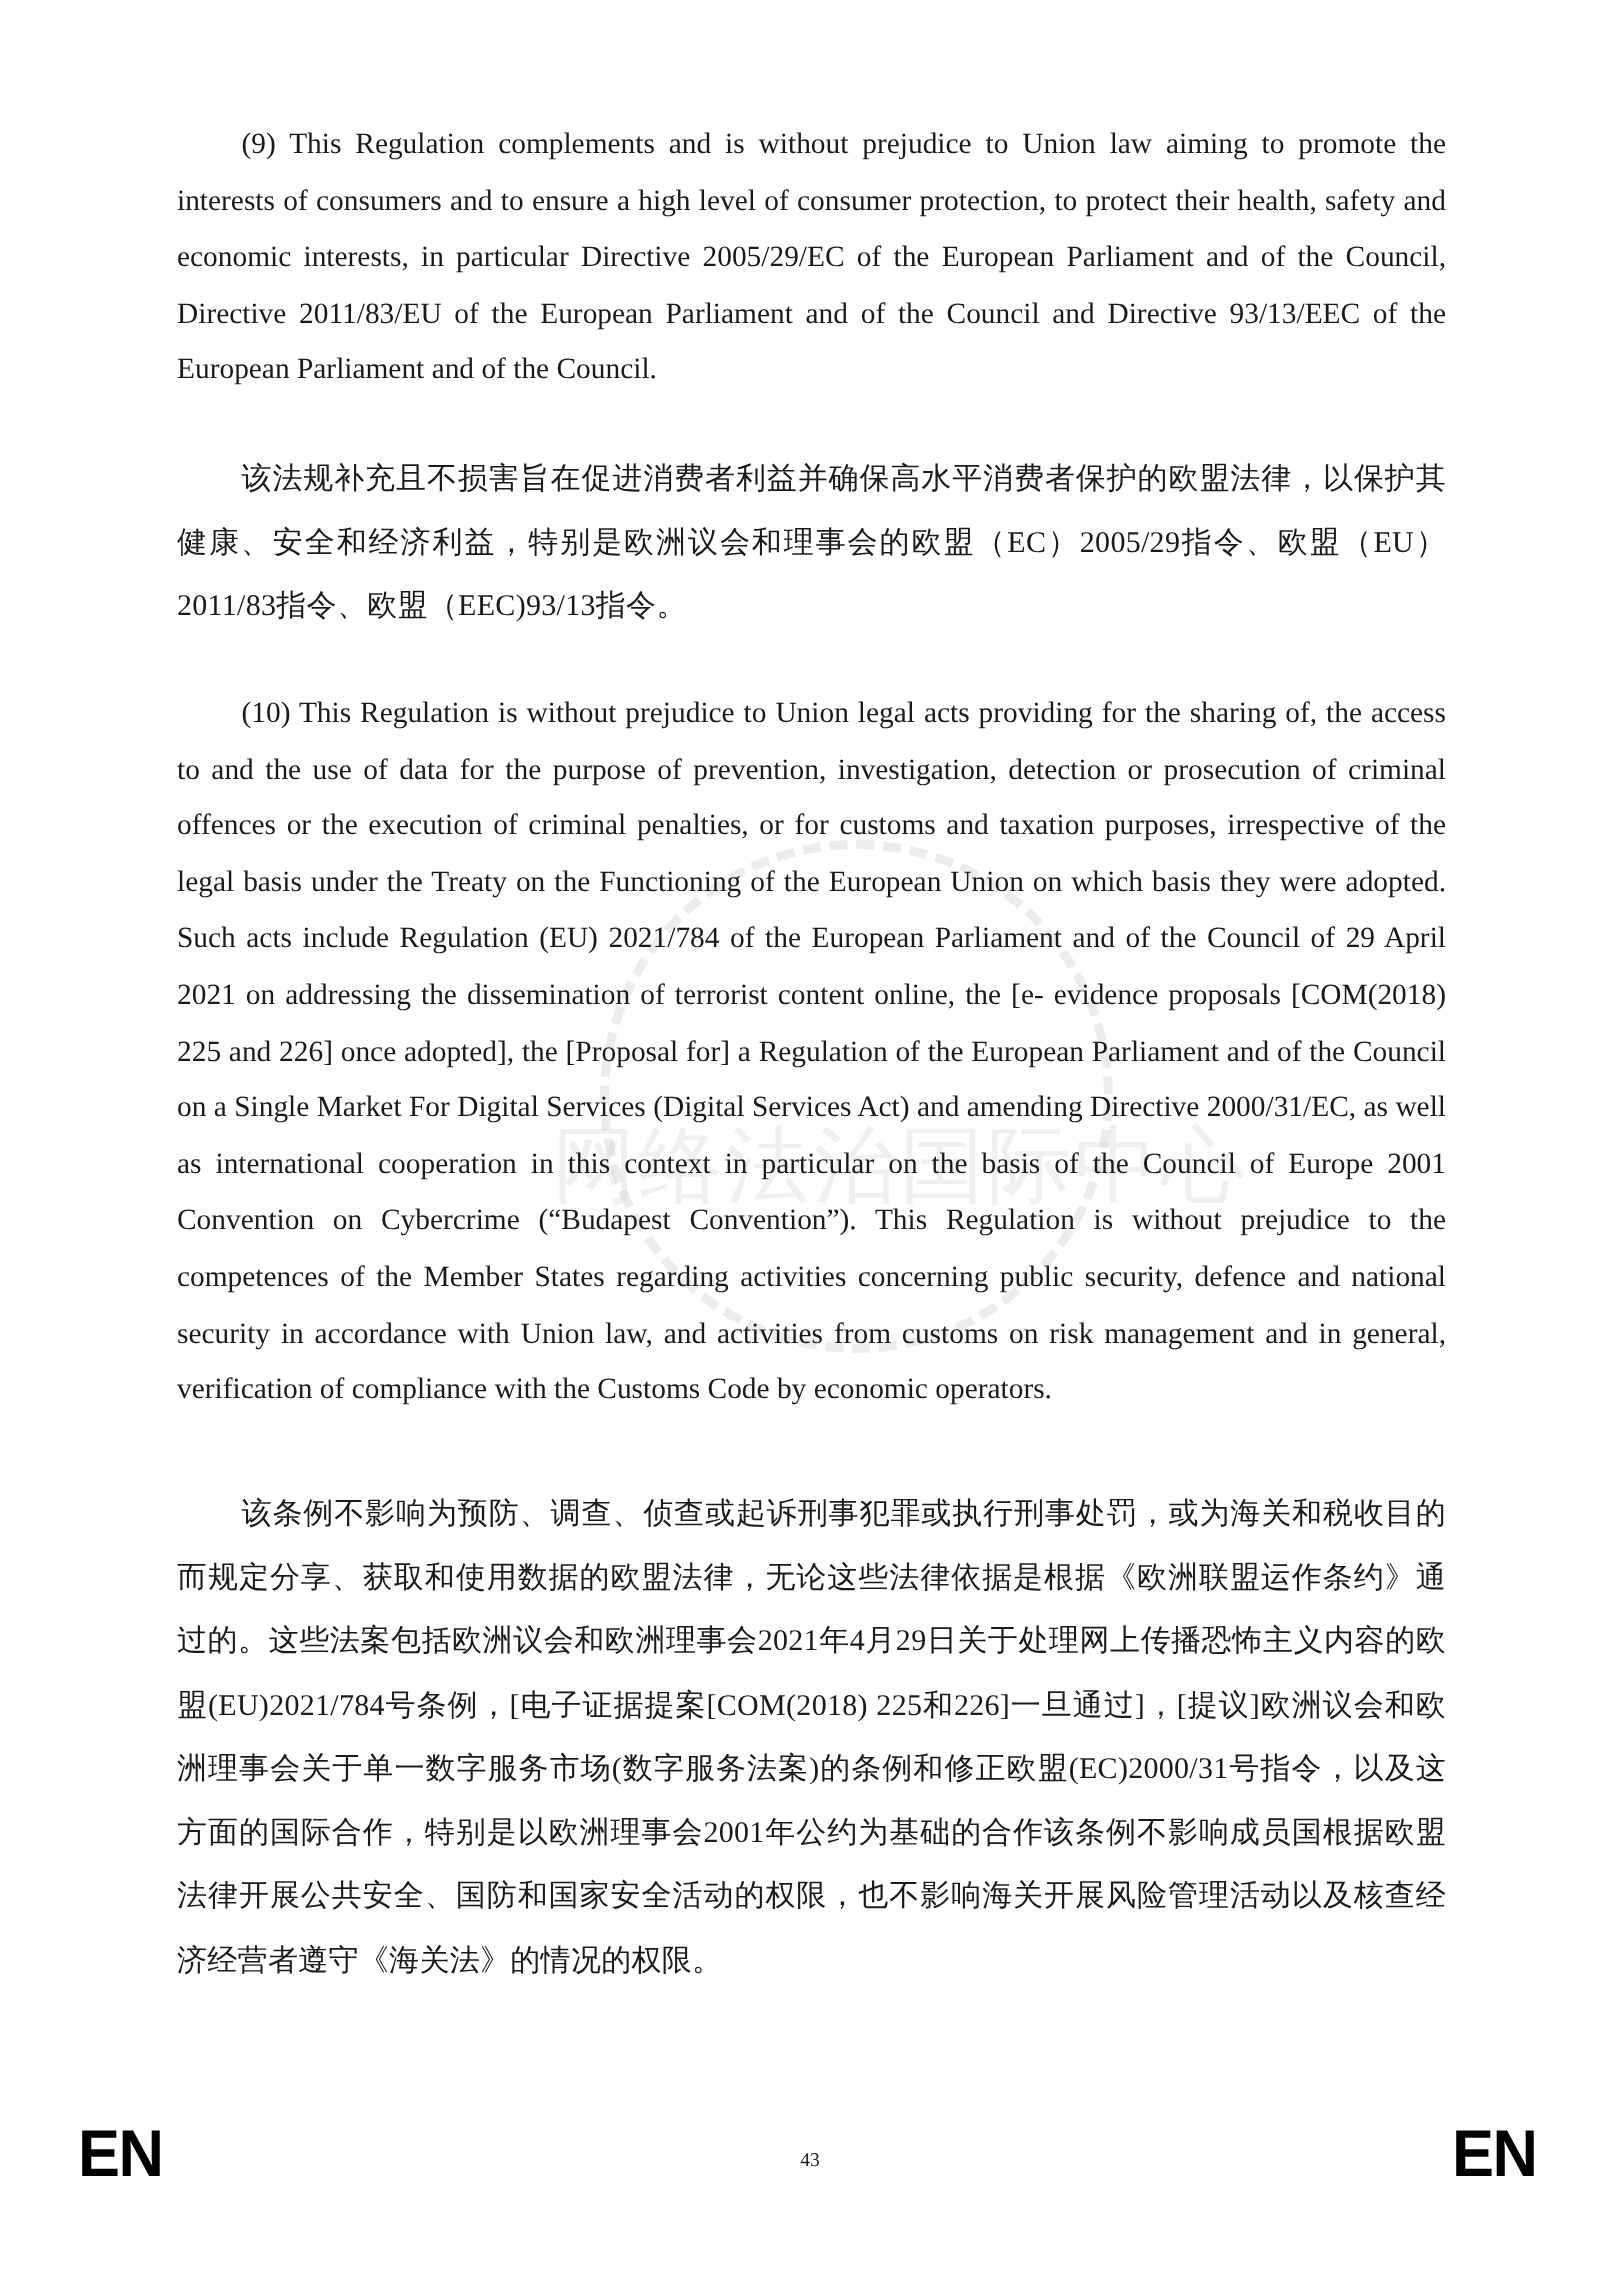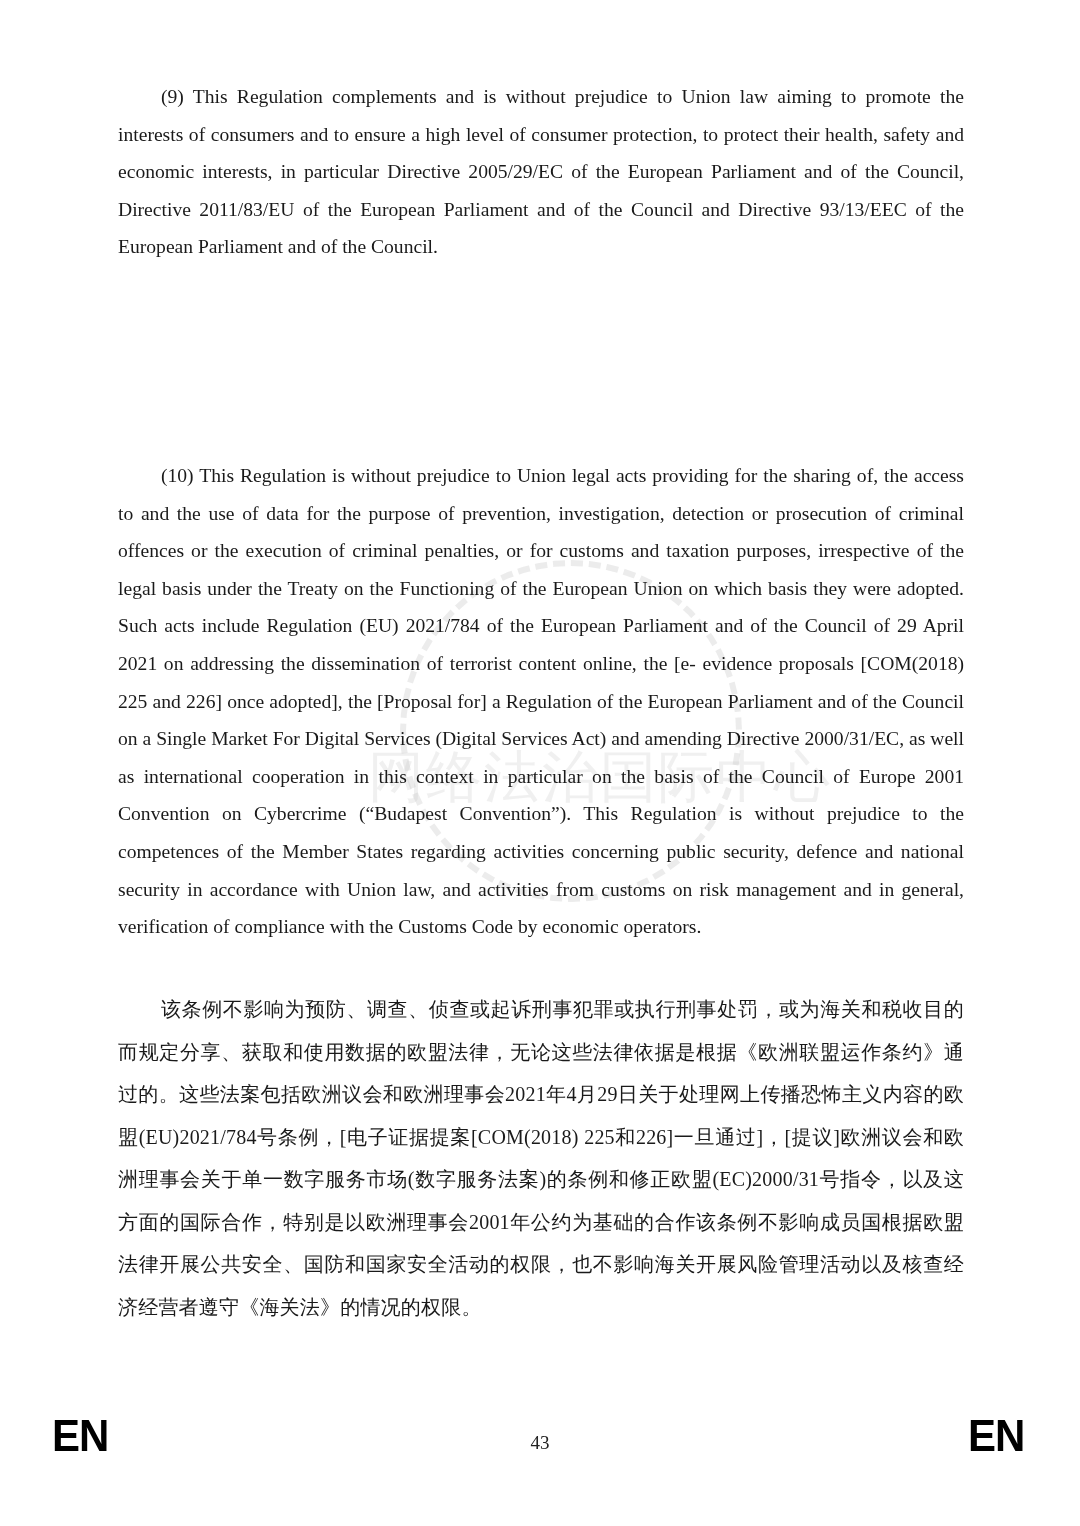--- a/index.html
+++ b/index.html
@@ -21,31 +21,32 @@
   .watermark-text { position: absolute; left: 368px; top: 740px; width: 400px;
                     font-family: "DejaVu Sans", sans-serif; font-size: 56px;
                     color: rgba(200,200,200,0.28); letter-spacing: 2px; white-space: nowrap;
                     pointer-events: none; }
   .en-mark { position: absolute; top: 1412px; font-family: "Liberation Sans", "DejaVu Sans", sans-serif;
              font-weight: bold; font-size: 42px; color: #000; letter-spacing: -1px;
              transform: scaleY(1.05); }
   #en-left { left: 52px; }
   #en-right { left: 968px; }
   .page-number { position: absolute; top: 1432px; left: 0; width: 1080px; text-align: center;
-                 font-size: 19px; color: #222; }
+                 font-size: 13px; color: #222; }
 </style>
 </head>
 <body>
 
 <div class="page">
 
   <div class="watermark"></div>
   <div class="watermark-text">网络法治国际中心</div>
 
   <p id="p9" class="para en indent">(9) This Regulation complements and is without prejudice to Union law aiming to promote the interests of consumers and to ensure a high level of consumer protection, to protect their health, safety and economic interests, in particular Directive 2005/29/EC of the European Parliament and of the Council, Directive 2011/83/EU of the European Parliament and of the Council and Directive 93/13/EEC of the European Parliament and of the Council.</p>
+  <p id="p9zh" class="para zh indent">该法规补充且不损害旨在促进消费者利益并确保高水平消费者保护的欧盟法律，以保护其健康、安全和经济利益，特别是欧洲议会和理事会的欧盟（EC）2005/29指令、欧盟（EU）2011/83指令、欧盟（EEC)93/13指令。</p>
   <p id="p10" class="para en indent">(10) This Regulation is without prejudice to Union legal acts providing for the sharing of, the access to and the use of data for the purpose of prevention, investigation, detection or prosecution of criminal offences or the execution of criminal penalties, or for customs and taxation purposes, irrespective of the legal basis under the Treaty on the Functioning of the European Union on which basis they were adopted. Such acts include Regulation (EU) 2021/784 of the European Parliament and of the Council of 29 April 2021 on addressing the dissemination of terrorist content online, the [e- evidence proposals [COM(2018) 225 and 226] once adopted], the [Proposal for] a Regulation of the European Parliament and of the Council on a Single Market For Digital Services (Digital Services Act) and amending Directive 2000/31/EC, as well as international cooperation in this context in particular on the basis of the Council of Europe 2001 Convention on Cybercrime (“Budapest Convention”). This Regulation is without prejudice to the competences of the Member States regarding activities concerning public security, defence and national security in accordance with Union law, and activities from customs on risk management and in general, verification of compliance with the Customs Code by economic operators.</p>
   <p id="p10zh" class="para zh indent">该条例不影响为预防、调查、侦查或起诉刑事犯罪或执行刑事处罚，或为海关和税收目的而规定分享、获取和使用数据的欧盟法律，无论这些法律依据是根据《欧洲联盟运作条约》通过的。这些法案包括欧洲议会和欧洲理事会2021年4月29日关于处理网上传播恐怖主义内容的欧盟(EU)2021/784号条例，[电子证据提案[COM(2018) 225和226]一旦通过]，[提议]欧洲议会和欧洲理事会关于单一数字服务市场(数字服务法案)的条例和修正欧盟(EC)2000/31号指令，以及这方面的国际合作，特别是以欧洲理事会2001年公约为基础的合作该条例不影响成员国根据欧盟法律开展公共安全、国防和国家安全活动的权限，也不影响海关开展风险管理活动以及核查经济经营者遵守《海关法》的情况的权限。</p>
 
   <div id="en-left" class="en-mark">EN</div>
   <div class="page-number">43</div>
   <div id="en-right" class="en-mark">EN</div>
 
 </div>
 
 </body></html>

